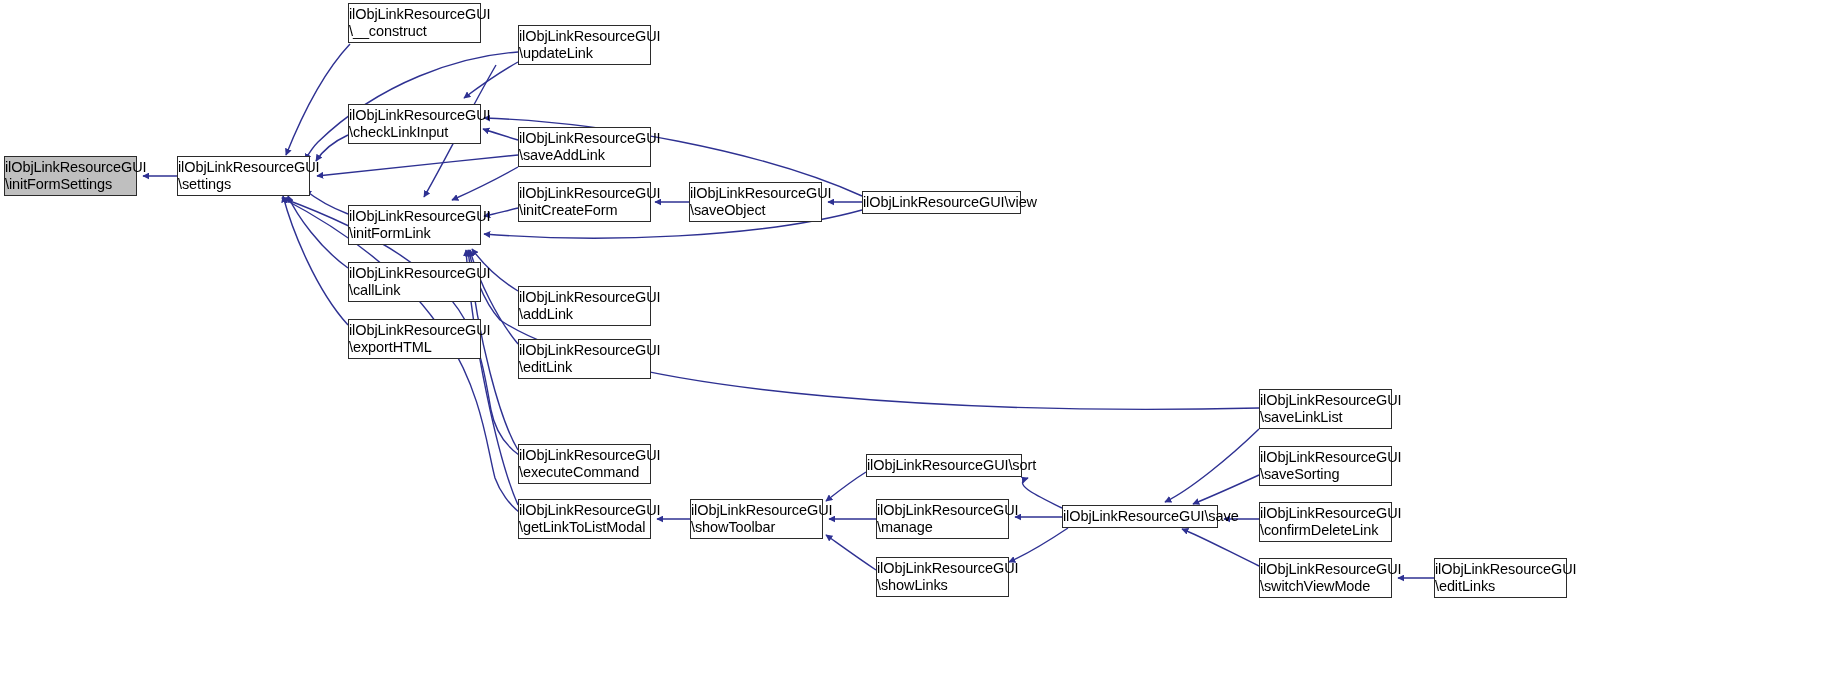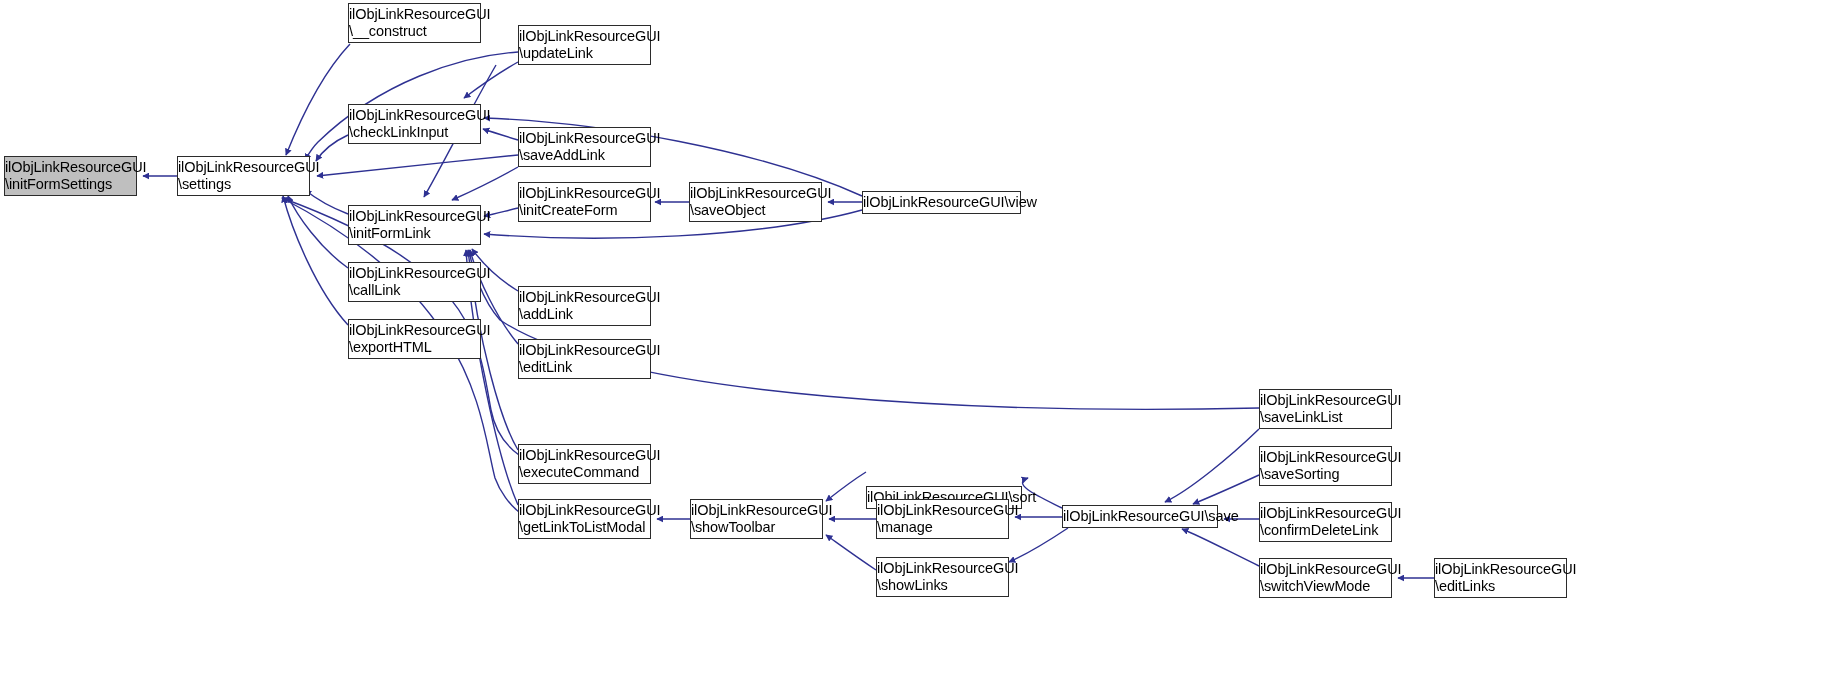--- a/index.html
+++ b/index.html
@@ -125,21 +125,21 @@
 \editLink</span></div>
       <div class="node" style="left: 518px; top: 444px; width: 133px; height: 40px;"><span class="label">ilObjLinkResourceGUI
 \executeCommand</span></div>
       <div class="node" style="left: 518px; top: 499px; width: 133px; height: 40px;"><span class="label">ilObjLinkResourceGUI
 \getLinkToListModal</span></div>
       <div class="node" style="left: 689px; top: 182px; width: 133px; height: 40px;"><span class="label">ilObjLinkResourceGUI
 \saveObject</span></div>
       <div class="node" style="left: 862px; top: 191px; width: 159px; height: 23px;"><span class="label">ilObjLinkResourceGUI\view</span></div>
       <div class="node" style="left: 690px; top: 499px; width: 133px; height: 40px;"><span class="label">ilObjLinkResourceGUI
 \showToolbar</span></div>
-      <div class="node" style="left: 866px; top: 454px; width: 156px; height: 23px; margin-top: 32px;"><span class="label">ilObjLinkResourceGUI\sort</span></div>
+      <div class="node" style="left: 866px; top: 454px; width: 156px; height: 23px;"><span class="label">ilObjLinkResourceGUI\sort</span></div>
       <div class="node" style="left: 876px; top: 499px; width: 133px; height: 40px;"><span class="label">ilObjLinkResourceGUI
 \manage</span></div>
       <div class="node" style="left: 876px; top: 557px; width: 133px; height: 40px;"><span class="label">ilObjLinkResourceGUI
 \showLinks</span></div>
       <div class="node" style="left: 1062px; top: 505px; width: 156px; height: 23px;"><span class="label">ilObjLinkResourceGUI\save</span></div>
       <div class="node" style="left: 1259px; top: 389px; width: 133px; height: 40px;"><span class="label">ilObjLinkResourceGUI
 \saveLinkList</span></div>
       <div class="node" style="left: 1259px; top: 446px; width: 133px; height: 40px;"><span class="label">ilObjLinkResourceGUI
 \saveSorting</span></div>
       <div class="node" style="left: 1259px; top: 502px; width: 133px; height: 40px;"><span class="label">ilObjLinkResourceGUI

